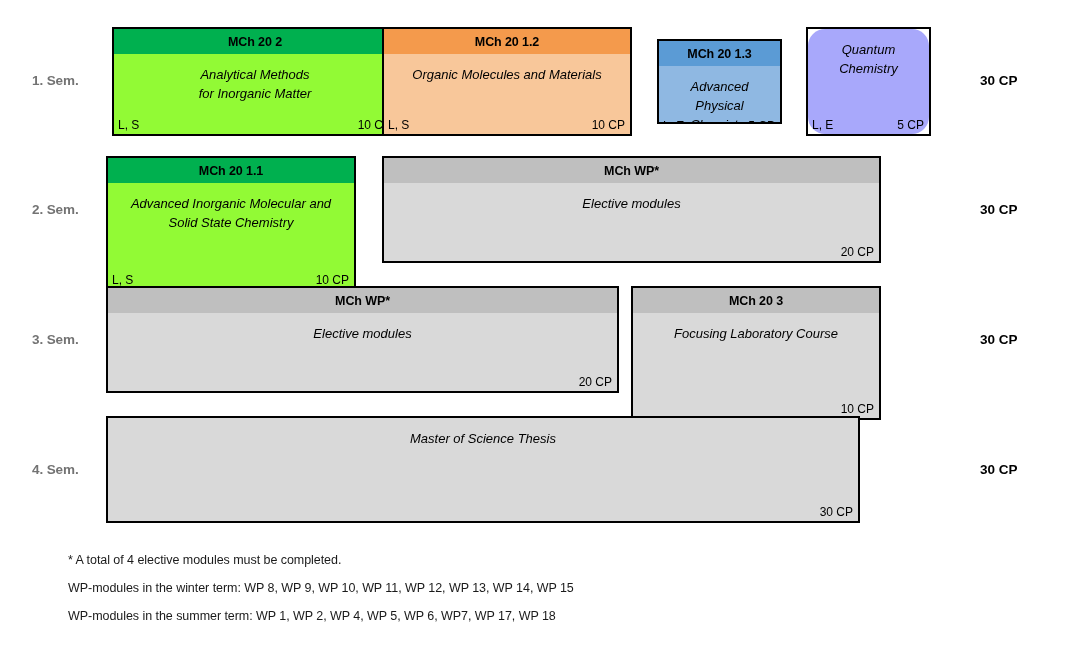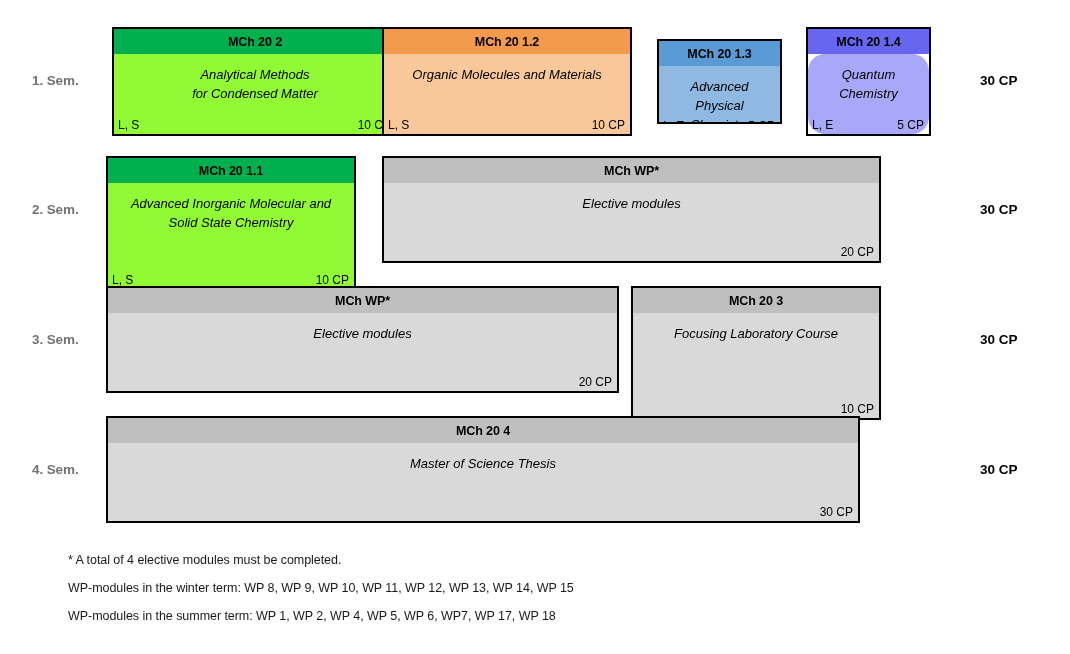--- a/index.html
+++ b/index.html
@@ -106,21 +106,21 @@
 <body>
 
 <div id="curriculum-canvas">
 
   <div class="sem-label" style="left:32px; top:73px;">1. Sem.</div>
 
   <div class="module" style="left:112px; top:27px; width:286px; height:109px;">
     <div class="module-header" style="background:#00B04F;">MCh 20 2</div>
     <div class="module-body" style="background:#92FA35;">
       <div class="module-title">Analytical Methods
-for Condensed Matter</div>
+for Inorganic Matter</div>
       <div class="module-foot-left">L, S</div>
       <div class="module-foot-right">10 CP</div>
     </div>
   </div>
 
   <div class="module" style="left:382px; top:27px; width:250px; height:109px;">
     <div class="module-header" style="background:#F49A4C;">MCh 20 1.2</div>
     <div class="module-body" style="background:#F8C79A;">
       <div class="module-title">Organic Molecules and Materials</div>
       <div class="module-foot-left">L, S</div>
@@ -132,21 +132,20 @@
     <div class="module-header" style="background:#5B9BD5;">MCh 20 1.3</div>
     <div class="module-body" style="background:#8FB8E2;">
       <div class="module-title">Advanced Physical
 Chemistry</div>
       <div class="module-foot-left">L, E</div>
       <div class="module-foot-right">5 CP</div>
     </div>
   </div>
 
   <div class="module" style="left:806px; top:27px; width:125px; height:109px;">
-    <div class="module-header" style="background:#6666F0;">MCh 20 1.4</div>
     <div class="module-body" style="background:#A8A8FB;border-radius:17px;">
       <div class="module-title">Quantum
 Chemistry</div>
       <div class="module-foot-left">L, E</div>
       <div class="module-foot-right">5 CP</div>
     </div>
   </div>
 
   <div class="row-total" style="left:980px; top:73px;">30 CP</div>
 
@@ -191,21 +190,20 @@
       <div class="module-foot-left"></div>
       <div class="module-foot-right">10 CP</div>
     </div>
   </div>
 
   <div class="row-total" style="left:980px; top:332px;">30 CP</div>
 
   <div class="sem-label" style="left:32px; top:462px;">4. Sem.</div>
 
   <div class="module" style="left:106px; top:416px; width:754px; height:107px;">
-    <div class="module-header" style="background:#BFBFBF;">MCh 20 4</div>
     <div class="module-body" style="background:#D9D9D9;">
       <div class="module-title">Master of Science Thesis</div>
       <div class="module-foot-left"></div>
       <div class="module-foot-right">30 CP</div>
     </div>
   </div>
 
   <div class="row-total" style="left:980px; top:462px;">30 CP</div>
 
   <div class="footnote" style="left:68px; top:553px;">* A total of 4 elective modules must be completed.</div>

